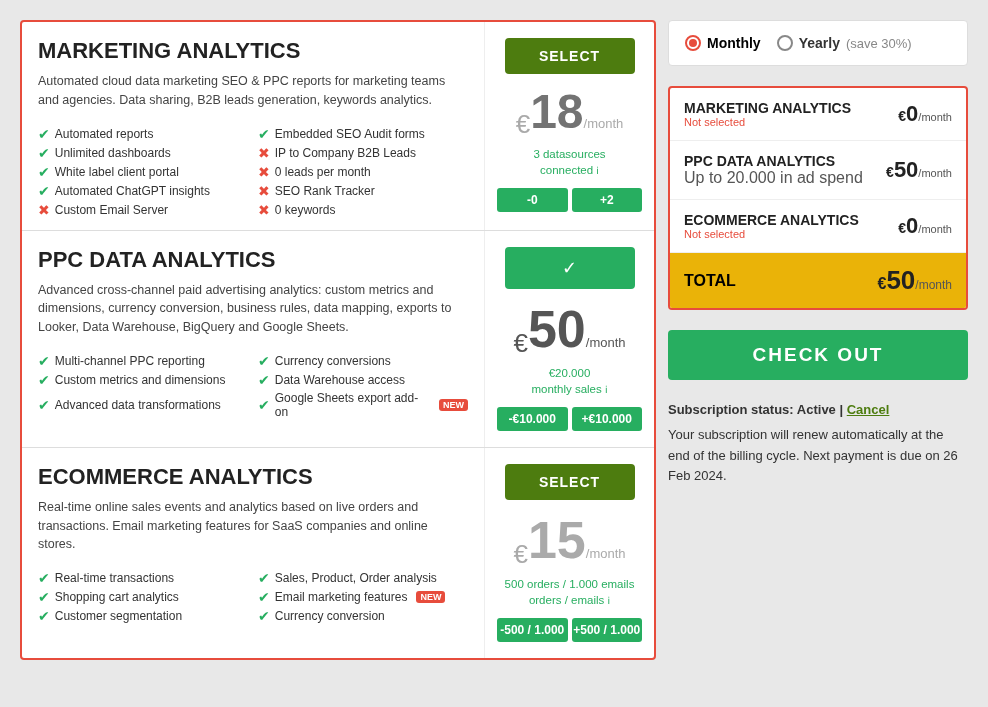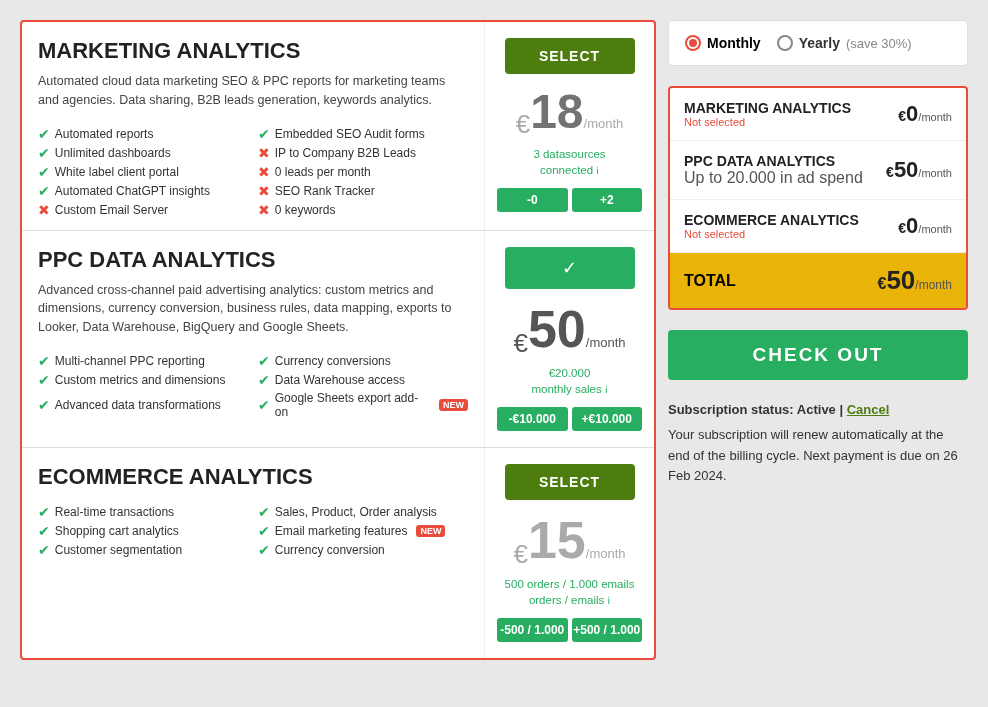--- a/index.html
+++ b/index.html
@@ -376,20 +376,21 @@
         </div>
       </div>
     </div>
 
     <div class="plan-section">
       <div class="plan-row">
         <div class="plan-content">
           <div class="plan-header">
             <span class="plan-title">ECOMMERCE ANALYTICS</span>
           </div>
+          <div class="plan-description">Real-time online sales events and analytics based on live orders and transactions. Email marketing features for SaaS companies and online stores.</div>
           <div class="plan-features">
             <div class="feature-item">
               <span class="feature-icon-check">✔</span>
               <span>Real-time transactions</span>
             </div>
             <div class="feature-item">
               <span class="feature-icon-check">✔</span>
               <span>Sales, Product, Order analysis</span>
             </div>
             <div class="feature-item">

